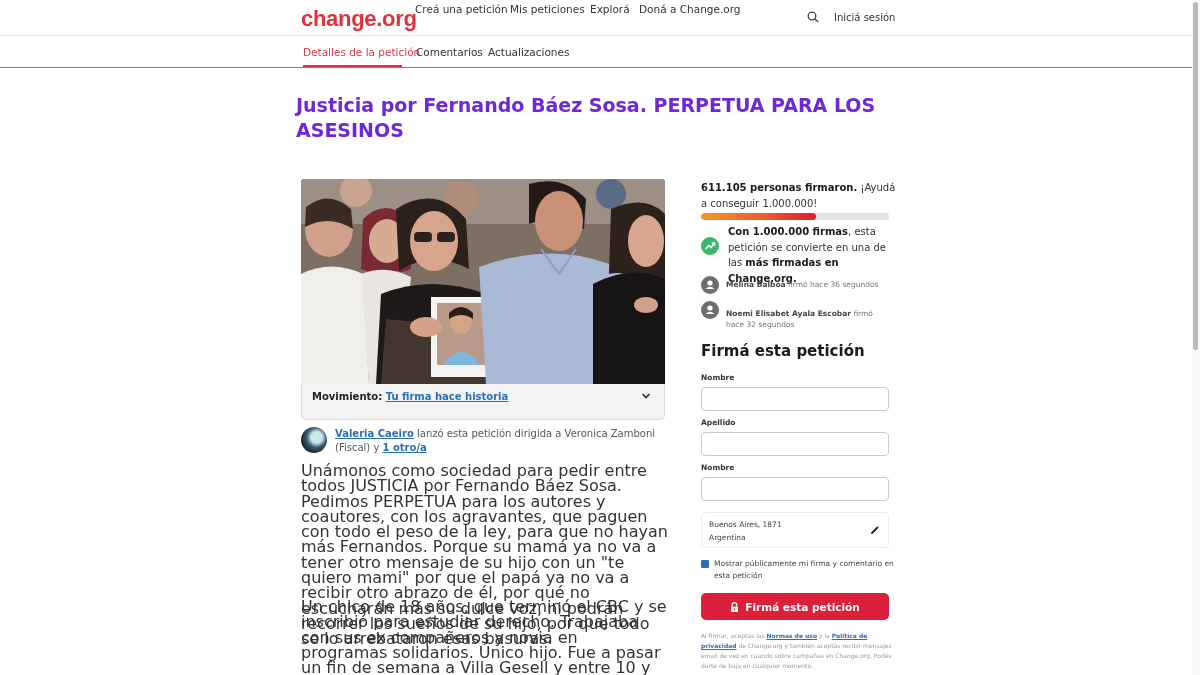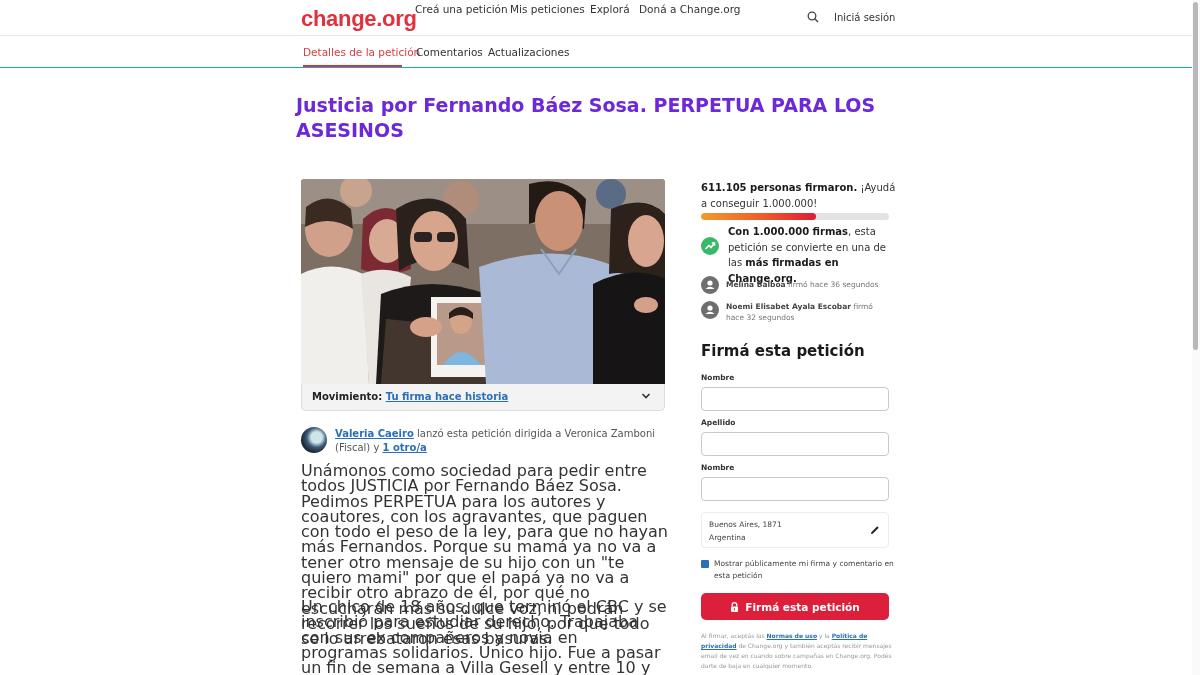--- a/index.html
+++ b/index.html
@@ -17,21 +17,21 @@
   .subnav { position: absolute; left: 0; top: 37px; width: 1200px; height: 31px; border-bottom: 1px solid #0ea5e9; }
   .tab { position: absolute; top: 9px; font-size: 10.5px; color: #333; white-space: nowrap; }
   .tab.active { color: #d83a42; }
   .tab-underline { position: absolute; left: 303px; top: 28px; width: 99px; height: 2px; background: #e0313d; }
 
   
   .title { position: absolute; left: 296px; top: 93px; width: 580px; text-align: left; font-family: "DejaVu Sans", sans-serif; font-weight: bold; font-size: 19px; line-height: 25px; color: #6d28d9; }
 
   
   .photo { position: absolute; left: 301px; top: 179px; width: 364px; height: 205px; border-radius: 4px 4px 0 0; overflow: hidden; background: #8a7a6c; }
-  .movement { position: absolute; left: 301px; top: 384px; width: 364px; height: 27px; background: #f3f3f3; border: 1px solid #dcdcdc; border-top: none; border-radius: 0 0 5px 5px; }
+  .movement { position: absolute; left: 301px; top: 384px; width: 364px; height: 36px; background: #f3f3f3; border: 1px solid #dcdcdc; border-top: none; border-radius: 0 0 5px 5px; }
   .movement-label { position: absolute; left: 10px; top: 7px; font-size: 10px; font-weight: bold; color: #222; }
   .movement-link { color: #2b6fb6; text-decoration: underline; }
   .chevron-down-icon { position: absolute; right: 13px; top: 8px; width: 10px; height: 8px; }
 
   
   .author-avatar { position: absolute; left: 301px; top: 427px; width: 26px; height: 26px; border-radius: 50%; overflow: hidden; background: radial-gradient(circle at 60% 40%, #cfe6e8 0 25%, #3b5c78 45%, #1c2530 70%, #7a8f9a 100%); }
   .author-line { position: absolute; left: 335px; top: 427px; width: 335px; font-size: 10px; line-height: 14px; color: #555; }
   .ulink { color: #2b6fb6; text-decoration: underline; font-weight: bold; }
 
   .body-text { position: absolute; left: 301px; width: 368px; font-size: 16px; line-height: 15.3px; color: #333; }
@@ -40,21 +40,21 @@
   .signed { position: absolute; left: 701px; top: 180px; width: 195px; font-size: 10px; line-height: 15.5px; color: #333; }
   .signed b { color: #1a1a1a; }
   .progress { position: absolute; left: 701px; top: 213px; width: 188px; height: 7px; border-radius: 4px; background: #e3e3e3; overflow: hidden; }
   .progress-fill { height: 100%; border-radius: 4px; background: linear-gradient(90deg, #f29b2c 0%, #ee5a2a 55%, #dd1d35 100%); }
   .trend-icon { position: absolute; left: 701px; top: 237px; width: 18px; height: 18px; border-radius: 50%; background: #39b86a; }
   .milestone { position: absolute; left: 728px; top: 224px; width: 170px; font-size: 10px; line-height: 15.5px; color: #333; }
   .milestone b { color: #1a1a1a; }
 
   .recent { position: absolute; left: 701px; width: 195px; }
   .recent .avatar { position: absolute; left: 0; top: 0; width: 18px; height: 18px; border-radius: 50%; background: #6e6e6e; }
-  .recent .txt { position: absolute; left: 25px; top: 1px; width: 165px; font-size: 7.5px; line-height: 10.5px; color: #777; }
+  .recent .txt { position: absolute; left: 25px; top: 8px; width: 165px; font-size: 7.5px; line-height: 10.5px; color: #777; }
   .recent .txt b { color: #444; }
 
   .sign-title { position: absolute; left: 701px; top: 342px; font-size: 15px; font-weight: bold; color: #1a1a1a; }
   .field-label { position: absolute; left: 701px; font-size: 7.5px; font-weight: bold; color: #333; }
   .field { position: absolute; left: 701px; width: 188px; height: 24px; border: 1px solid #c9c9c9; border-radius: 4px; background: #fff; }
 
   .location { position: absolute; left: 701px; top: 512px; width: 188px; height: 36px; border: 1px solid #ececec; border-radius: 4px; background: #fff; }
   .location .line { position: absolute; left: 7px; font-size: 7.5px; color: #444; }
   .pencil-icon { position: absolute; right: 8px; top: 12px; width: 10px; height: 10px; }
 

